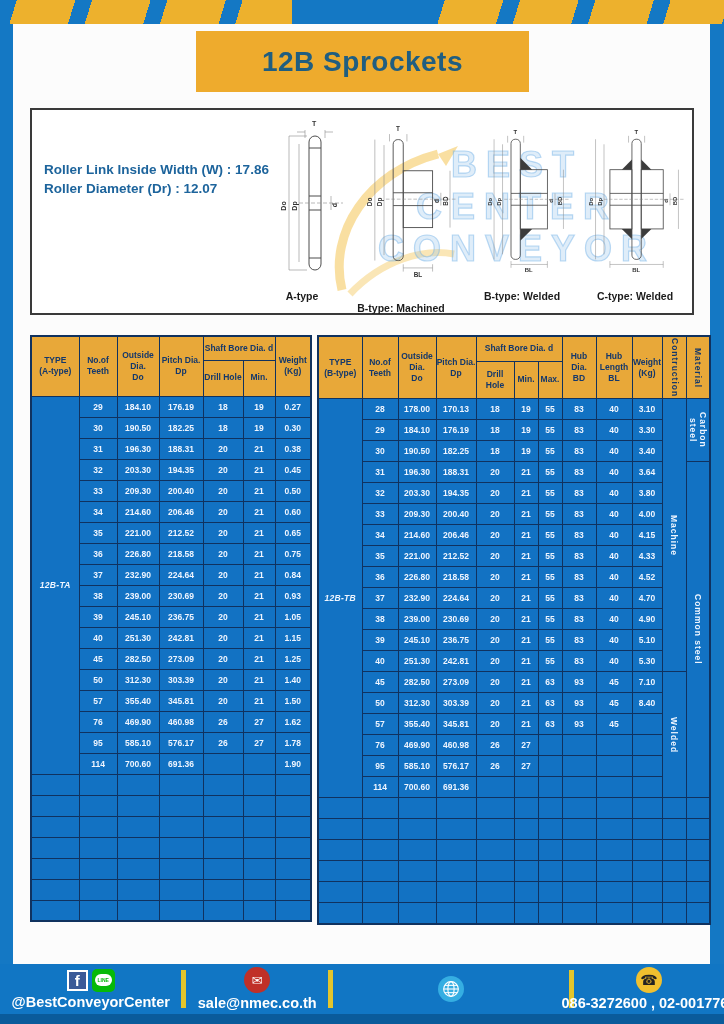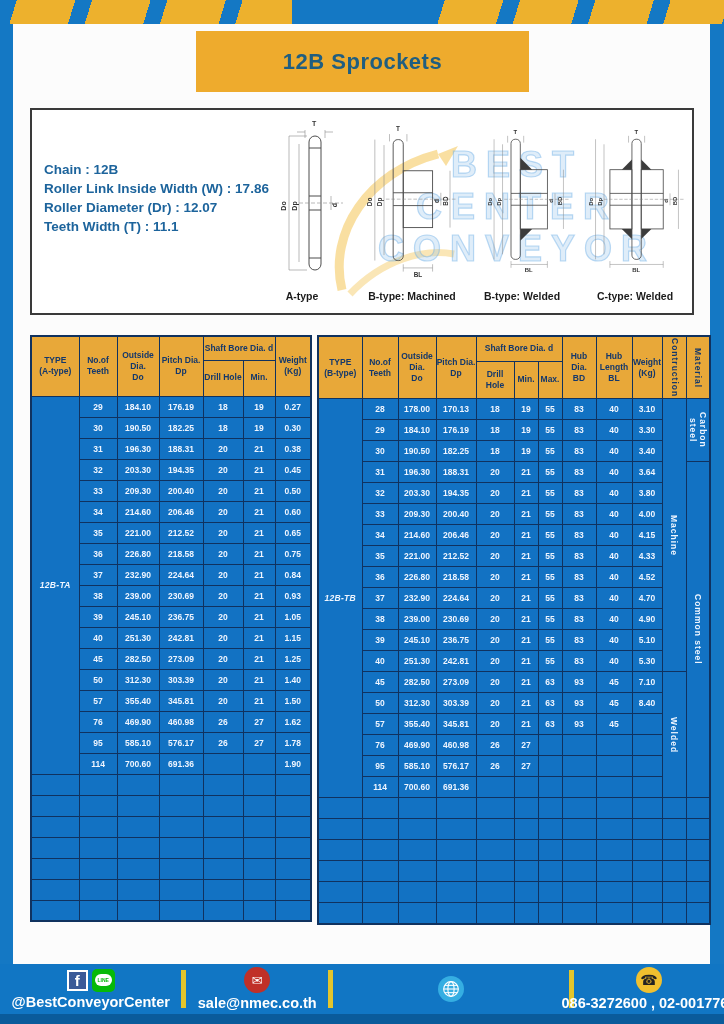--- a/index.html
+++ b/index.html
@@ -6,32 +6,32 @@
   *{box-sizing:border-box;font-family:"Liberation Sans",sans-serif;}
   .page{position:relative;width:724px;height:1024px;background:#1478c4;overflow:hidden;margin:0 auto;}
   
   .stripe-band{position:absolute;top:0;height:24px;}
   .stripe-left{left:0;width:292px;background:repeating-linear-gradient(107deg,#1478c4 0 16px,#edb12d 16px 72px);}
   .stripe-right{right:0;width:296px;background:repeating-linear-gradient(107deg,#1478c4 0 16px,#edb12d 16px 72px);}
   
   .sheet{position:absolute;left:13px;top:24px;width:697px;height:941px;background:#fcfcfc;}
   
   .title-box{position:absolute;left:196px;top:31px;width:333px;height:61px;background:#eeab2d;display:flex;align-items:center;justify-content:center;}
-  .title-box span{font-size:22px;font-weight:800;color:#205e80;letter-spacing:.5px;}
+  .title-box span{font-size:28px;font-weight:800;color:#205e80;letter-spacing:.5px;}
   
   .spec-box{position:absolute;left:30px;top:108px;width:664px;height:207px;background:#ffffff;border:2px solid #3a3a3a;}
   .spec-lines{position:absolute;left:12px;top:50px;z-index:3;}
   .spec-lines div{font-size:13.5px;font-weight:bold;color:#1d649c;line-height:19px;white-space:nowrap;}
   .watermark{position:absolute;left:310px;top:34px;width:350px;text-align:center;z-index:1;pointer-events:none;}
   .watermark div{font-size:36px;line-height:42px;font-weight:800;letter-spacing:9px;color:rgba(140,190,235,.28);-webkit-text-stroke:1.2px rgba(110,175,230,.45);}
   .swoosh{position:absolute;left:288px;top:28px;z-index:1;pointer-events:none;}
   .diagram{position:absolute;top:6px;width:110px;height:170px;z-index:2;}
   .diag-a{left:215px;}.diag-bm{left:330px;}.diag-bw{left:435px;}.diag-cw{left:550px;}
   .caption{position:absolute;top:180px;width:120px;text-align:center;font-size:10.5px;font-weight:600;color:#1b1b1b;z-index:2;}
-  .cap-a{left:210px;}.cap-bm{left:320px;}.cap-bw{left:430px;}.cap-cw{left:543px;}
+  .cap-a{left:210px;}.cap-bm{left:309px;margin-top:12px;}.cap-bw{left:430px;}.cap-cw{left:543px;}
   .diagram svg{width:100%;height:100%;}
   .dline{stroke:#8a8a8a;stroke-width:.6;}
   .dpart{stroke:#4d4d4d;stroke-width:1;fill:none;}
   .dfill{fill:#3c3c3c;stroke:none;}
   .dtext{font-size:7px;fill:#333;font-weight:bold;}
   
   .tbl-wrap{position:absolute;top:335px;}
   .tbl-a{left:30px;}
   .tbl-b{left:317px;}
   table.sprocket{border-collapse:collapse;table-layout:fixed;border:2px solid #10325f;}
@@ -81,24 +81,22 @@
         <path d="M118 16 L138 8 L126 28 Z" fill="rgba(242,183,47,.45)"></path>
       </svg>
     </div>
     <div class="watermark">
       <div>BEST</div>
       <div>CENTER</div>
       <div>CONVEYOR</div>
     </div>
 
     <div class="spec-lines">
-      <div>Chain  :  12B</div>
       <div>Roller Link Inside Width (W) : 17.86</div>
       <div>Roller Diameter (Dr)  : 12.07</div>
-      <div>Teeth Width (T)  :  11.1</div>
     </div>
 
     <div class="diagram diag-a">
       <svg viewBox="0 0 110 170">
         <line class="dline" x1="58" y1="14" x2="58" y2="22"></line>
           <line class="dline" x1="78" y1="14" x2="78" y2="22"></line>
         <line class="dline" x1="50" y1="16" x2="58" y2="16"></line>
           <line class="dline" x1="78" y1="16" x2="86" y2="16"></line>
         <text class="dtext" x="65" y="10">T</text>
         <rect class="dpart" x="62" y="20" width="12" height="134" rx="6"></rect>

